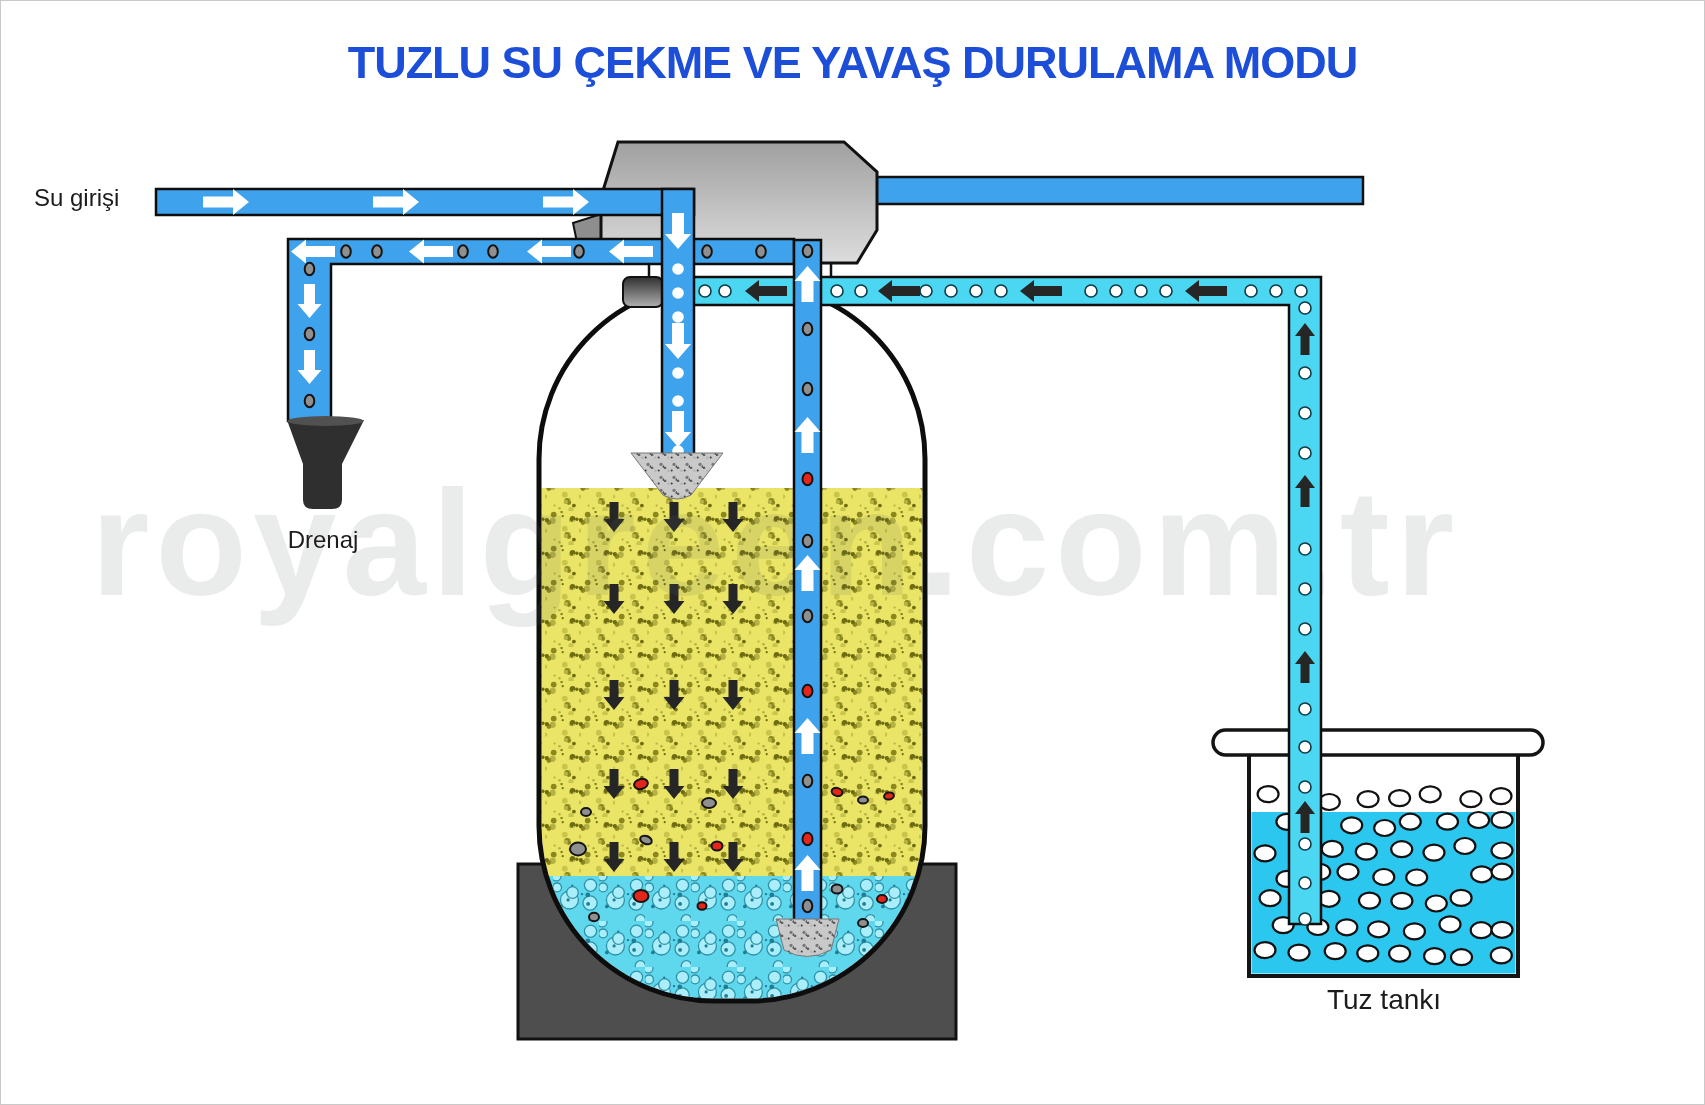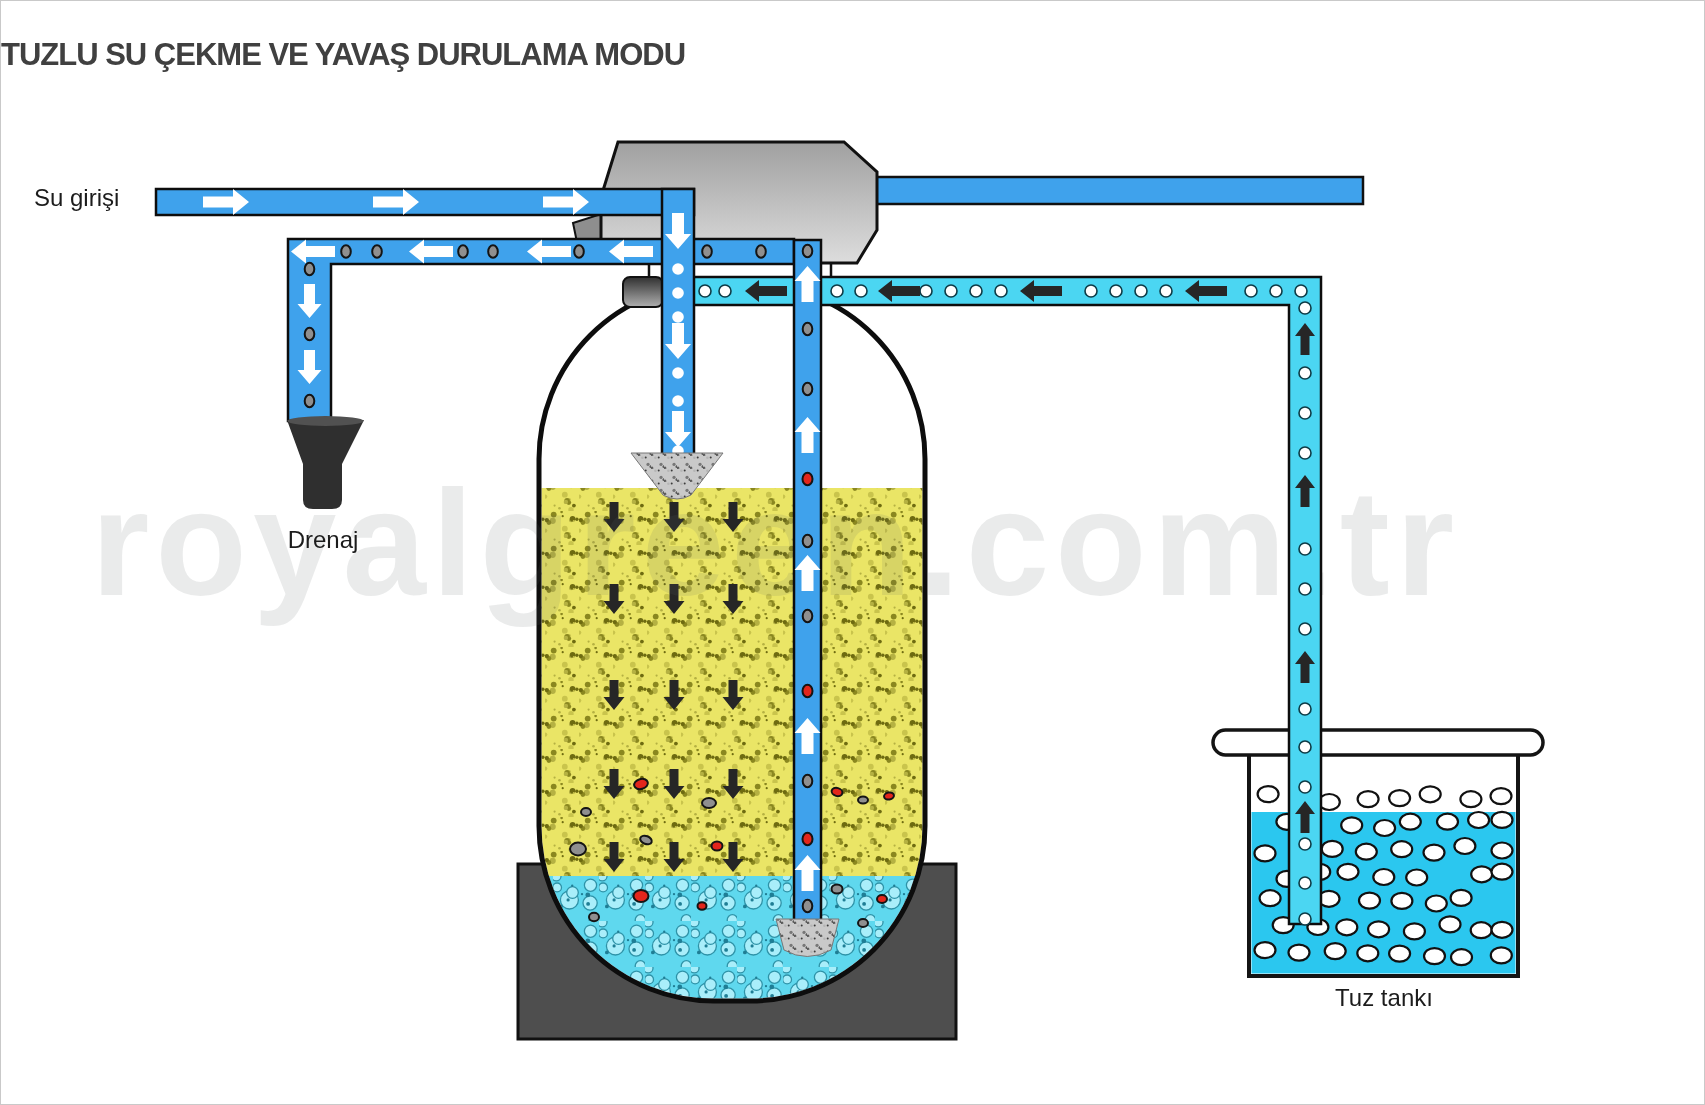--- a/index.html
+++ b/index.html
@@ -2,30 +2,30 @@
 <html><head>
 <meta charset="utf-8">
 <style>
   html,body{margin:0;padding:0;background:#ffffff;}
   .stage{
     position:relative; width:1705px; height:1105px; background:#ffffff;
     border:1px solid #c9c9c9; box-sizing:border-box; overflow:hidden;
     font-family:"Liberation Sans", sans-serif;
   }
   .title{
-    position:absolute; left:0; top:36px; width:100%; 
-    font-size:31px; font-weight:800; letter-spacing:-1px; color:#404040; z-index:3;
+    position:absolute; left:0; top:36px; width:100%; text-align:center;
+    font-size:45px; font-weight:800; letter-spacing:-1px; color:#1d4ed8; z-index:3;
   }
   .lbl{
     position:absolute; color:#1C1C1C; z-index:3; white-space:nowrap;
     font-size:24px; font-weight:400;
   }
   #lbl-inlet{left:33px; top:183px;}
   #lbl-drain{left:322px; top:525px; transform:translateX(-50%);}
-  #lbl-salt{left:1383px; top:983px; transform:translateX(-50%); font-size:24px;}
+  #lbl-salt{left:1383px; top:983px; transform:translateX(-50%); font-size:28px;}
   svg.diagram{position:absolute; left:0; top:0; z-index:1;}
   .wm{font-family:"Liberation Sans", sans-serif;}
 </style>
 </head>
 <body>
 
 <div class="stage">
   <div class="title">TUZLU SU ÇEKME VE YAVAŞ DURULAMA MODU</div>
 
   <div id="lbl-inlet" class="lbl">Su girişi</div>

